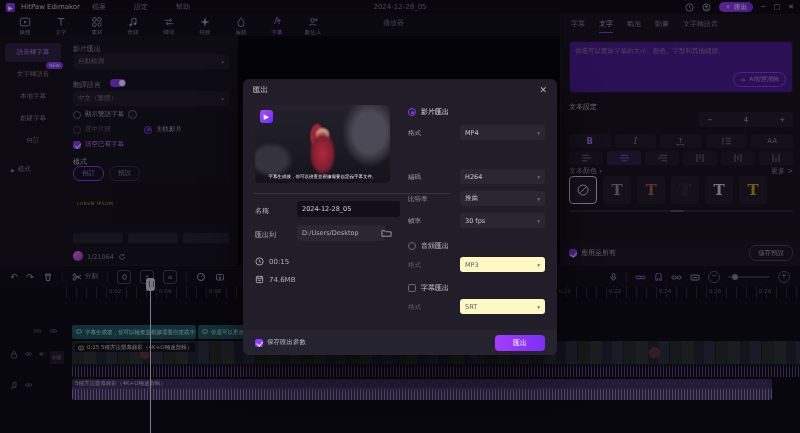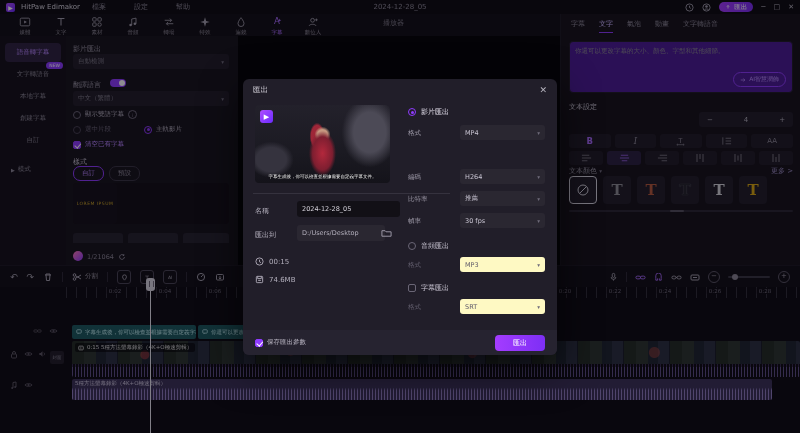--- a/index.html
+++ b/index.html
@@ -464,20 +464,25 @@
         <div class="ptile">
           <span class="T" style="color: rgb(213, 213, 218);">T</span>
         </div>
         <div class="ptile">
           <span class="T" style="color: rgb(217, 168, 18);">T</span>
         </div>
       </div>
     <div id="preset-scroll">
         <i></i>
       </div>
+    <div id="insp-bottom">
+      <span class="chk on"></span>
+      <span class="lbl" style="color:#b3afbc">應用至所有</span>
+      <div id="save-preset">儲存預設</div>
+    </div>
   </div>
 
   <div id="tl-toolbar" class="abs">
     <span class="uarr">↶</span>
     <span class="uarr">↷</span>
     <span class="ic">
         <svg width="10" height="10" viewBox="0 0 10 10">
           <path d="M2 3h6M3 3V2h4v1M3 3l.5 5.5h3L7 3" fill="none" stroke="currentColor"></path>
         </svg>
       </span>

